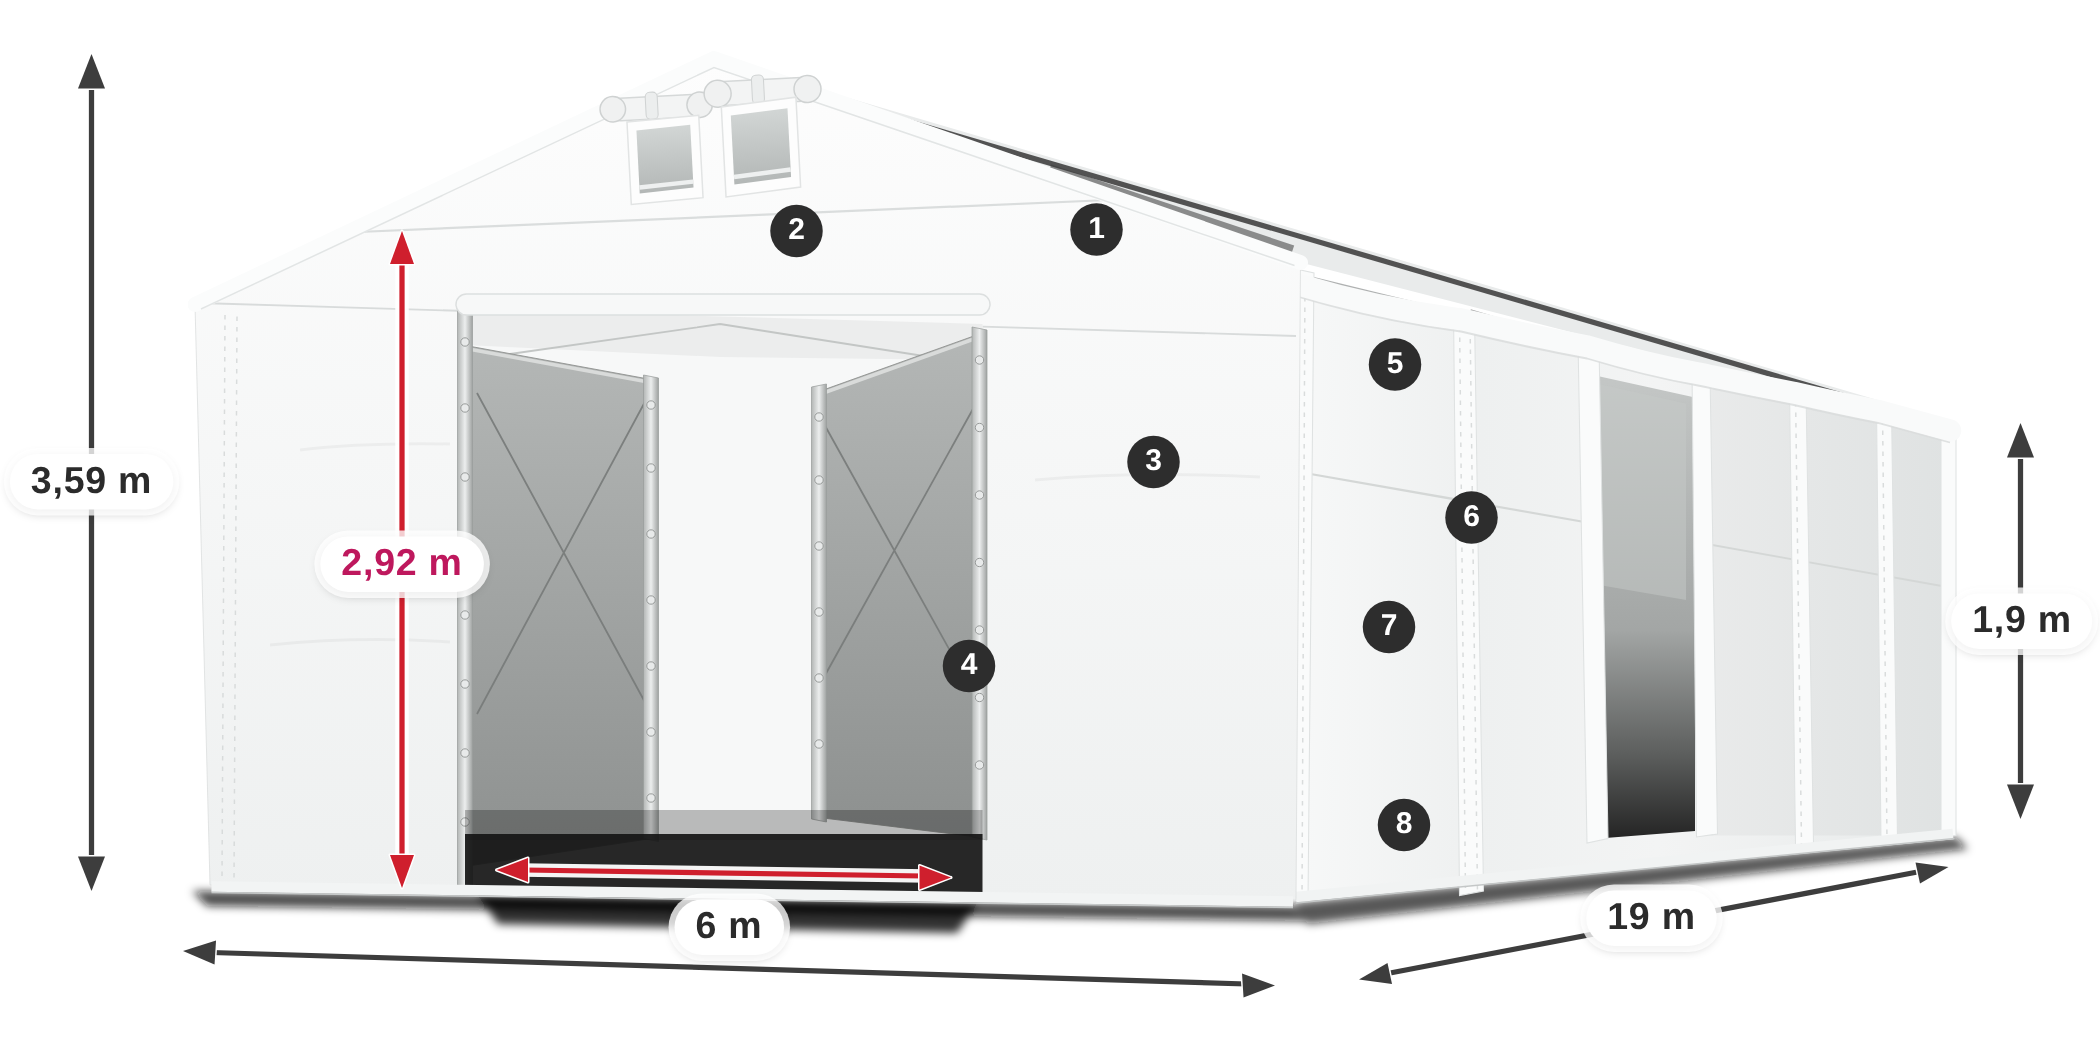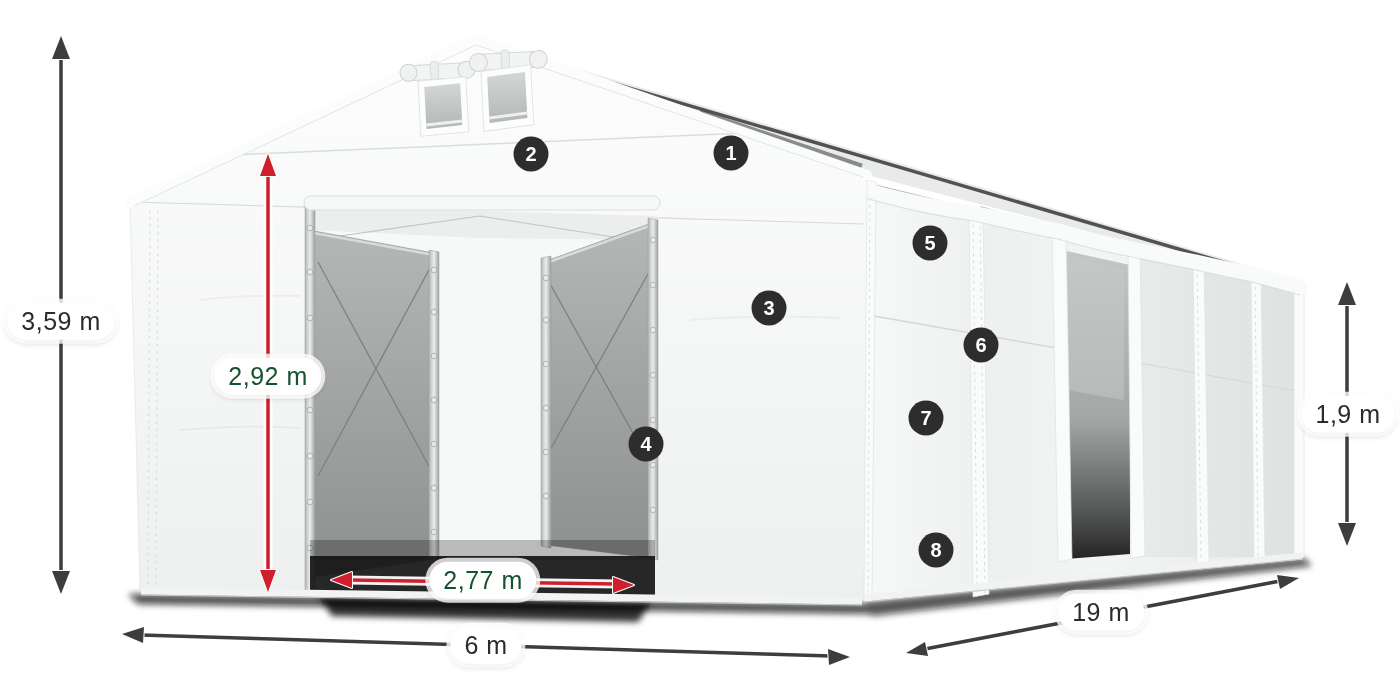--- a/index.html
+++ b/index.html
@@ -4,26 +4,26 @@
 <style>
   html,body{margin:0;padding:0;background:#ffffff;}
   .stage{
     position:relative;width:1400px;height:700px;overflow:hidden;
     background:#ffffff;font-family:"Liberation Sans",sans-serif;
   }
   .stage svg{position:absolute;left:0;top:0;}
   .dim-pill{
     position:absolute;transform:translate(-50%,-50%);
     background:#ffffff;border-radius:20px;padding:4px 14px;
-    font-weight:400;font-size:25px;line-height:1.15;color:#2b2b2b;
+    font-weight:700;font-size:25px;line-height:1.15;color:#2b2b2b;
     letter-spacing:.5px;white-space:nowrap;
     box-shadow:0 0 0 4px rgba(255,255,255,.78), 0 2px 7px rgba(0,0,0,.28);
     z-index:5;
   }
-  .dim-pill.red{color:#14532d;}
+  .dim-pill.red{color:#be185d;}
   .callout{
     position:absolute;transform:translate(-50%,-50%);
     width:35px;height:35px;border-radius:50%;
     background:#2d2d2d;color:#ffffff;text-align:center;
     font-weight:700;font-size:20px;line-height:35px;
     z-index:4;
   }
 </style>
 </head>
 <body>
@@ -254,22 +254,21 @@
         <path d="M1347,300 L1347,528" stroke="#ffffff" stroke-width="9" opacity=".95" fill="none"></path>
         <path d="M1347,302 L1347,526" stroke="#3d3d3d" stroke-width="3.5" fill="none"></path>
         <polygon points="1347,282 1338,305 1356,305" fill="#3d3d3d" stroke="#ffffff" stroke-width="2" paint-order="stroke"></polygon>
         <polygon points="1347,546 1338,523 1356,523" fill="#3d3d3d" stroke="#ffffff" stroke-width="2" paint-order="stroke"></polygon>
       </g>
     </g>
   </svg>
 
   <div class="dim-pill" style="left:61px;top:321px">3,59 m</div>
   <div class="dim-pill red" style="left:268px;top:376px">2,92 m</div>
-  <div class="dim-pill red" style="left:483px;top:580px">2,77 m</div>
-  <div class="dim-pill" style="left:486px;top:645px">6 m</div>
+  <div class="dim-pill" style="left:486px;top:618px">6 m</div>
   <div class="dim-pill" style="left:1101px;top:612px">19 m</div>
   <div class="dim-pill" style="left:1348px;top:414px">1,9 m</div>
 
   <div class="callout" style="left:731px;top:153px">1</div>
   <div class="callout" style="left:531px;top:154px">2</div>
   <div class="callout" style="left:769px;top:308px">3</div>
   <div class="callout" style="left:646px;top:444px">4</div>
   <div class="callout" style="left:930px;top:243px">5</div>
   <div class="callout" style="left:981px;top:345px">6</div>
   <div class="callout" style="left:926px;top:418px">7</div>

